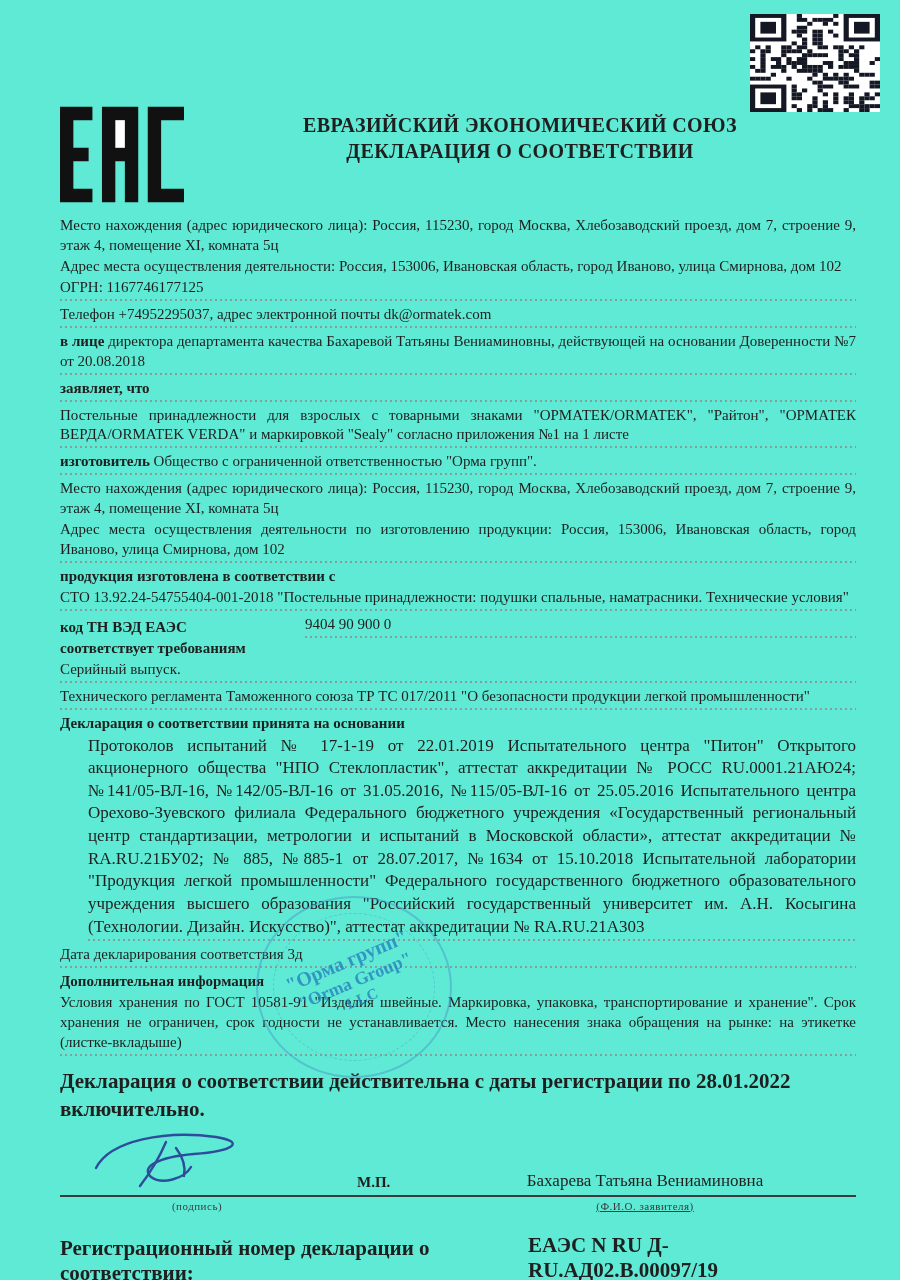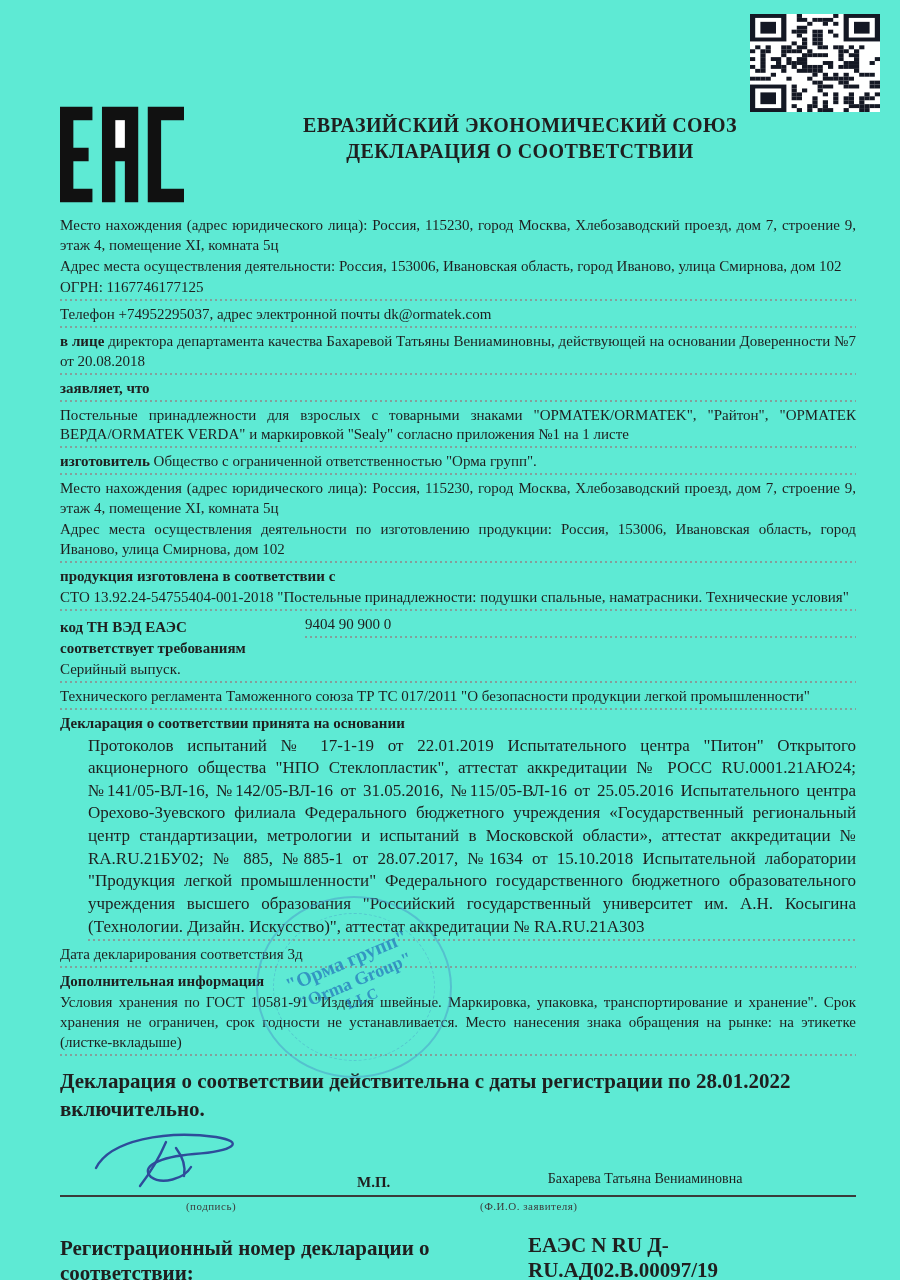--- a/index.html
+++ b/index.html
@@ -27,26 +27,26 @@
   .coderow .codeval{flex:1;border-bottom:0;position:relative;padding-bottom:3px;}
   .coderow .codeval::after{content:"";position:absolute;left:0;right:0;bottom:0;height:2px;
      background:repeating-linear-gradient(90deg,#8d8d8d 0 2px,transparent 2px 5px);opacity:.8;}
 
   .validity{font-weight:bold;font-size:21px;margin-top:10px;text-align:left;}
 
   
   .signing{position:relative;height:92px;margin-top:14px;}
   .sigline{position:absolute;left:0;right:0;top:57px;border-top:2px solid #3a3a3a;}
   .sig-svg{position:absolute;left:28px;top:-12px;}
-  .sig-caption{position:absolute;left:71px;top:62px;width:160px;text-align:center;
+  .sig-caption{position:absolute;left:57px;top:62px;width:160px;text-align:center;
      font-size:11px;color:#3c3c3c;letter-spacing:.5px;}
   .mp{position:absolute;left:252px;top:36px;font-weight:bold;font-size:15px;margin-left:45px;}
-  .fio{position:absolute;left:420px;top:33px;width:330px;text-align:center;font-size:14px;}
-  .fio-caption{position:absolute;left:420px;top:62px;width:330px;text-align:left;
-     font-size:11px;color:#3c3c3c;letter-spacing:.5px;}
+  .fio{position:absolute;left:420px;top:33px;width:330px;text-align:center;font-size:17px;}
+  .fio-caption{position:absolute;left:420px;top:62px;width:330px;text-align:center;
+     font-size:11px;color:#3c3c3c;letter-spacing:.5px;text-decoration:underline;}
 
   
   .regrow{display:flex;font-weight:bold;font-size:21px;margin-top:3px;align-items:flex-end;}
   .reglabel{width:468px;}
   .regval{flex:1;position:relative;padding-bottom:3px;}
   .regval::after{content:"";position:absolute;left:0;right:0;bottom:0;height:2px;
      background:repeating-linear-gradient(90deg,#8d8d8d 0 2px,transparent 2px 5px);opacity:.8;}
 
   
   .stamp{position:absolute;left:256px;top:896px;width:196px;height:182px;pointer-events:none;

